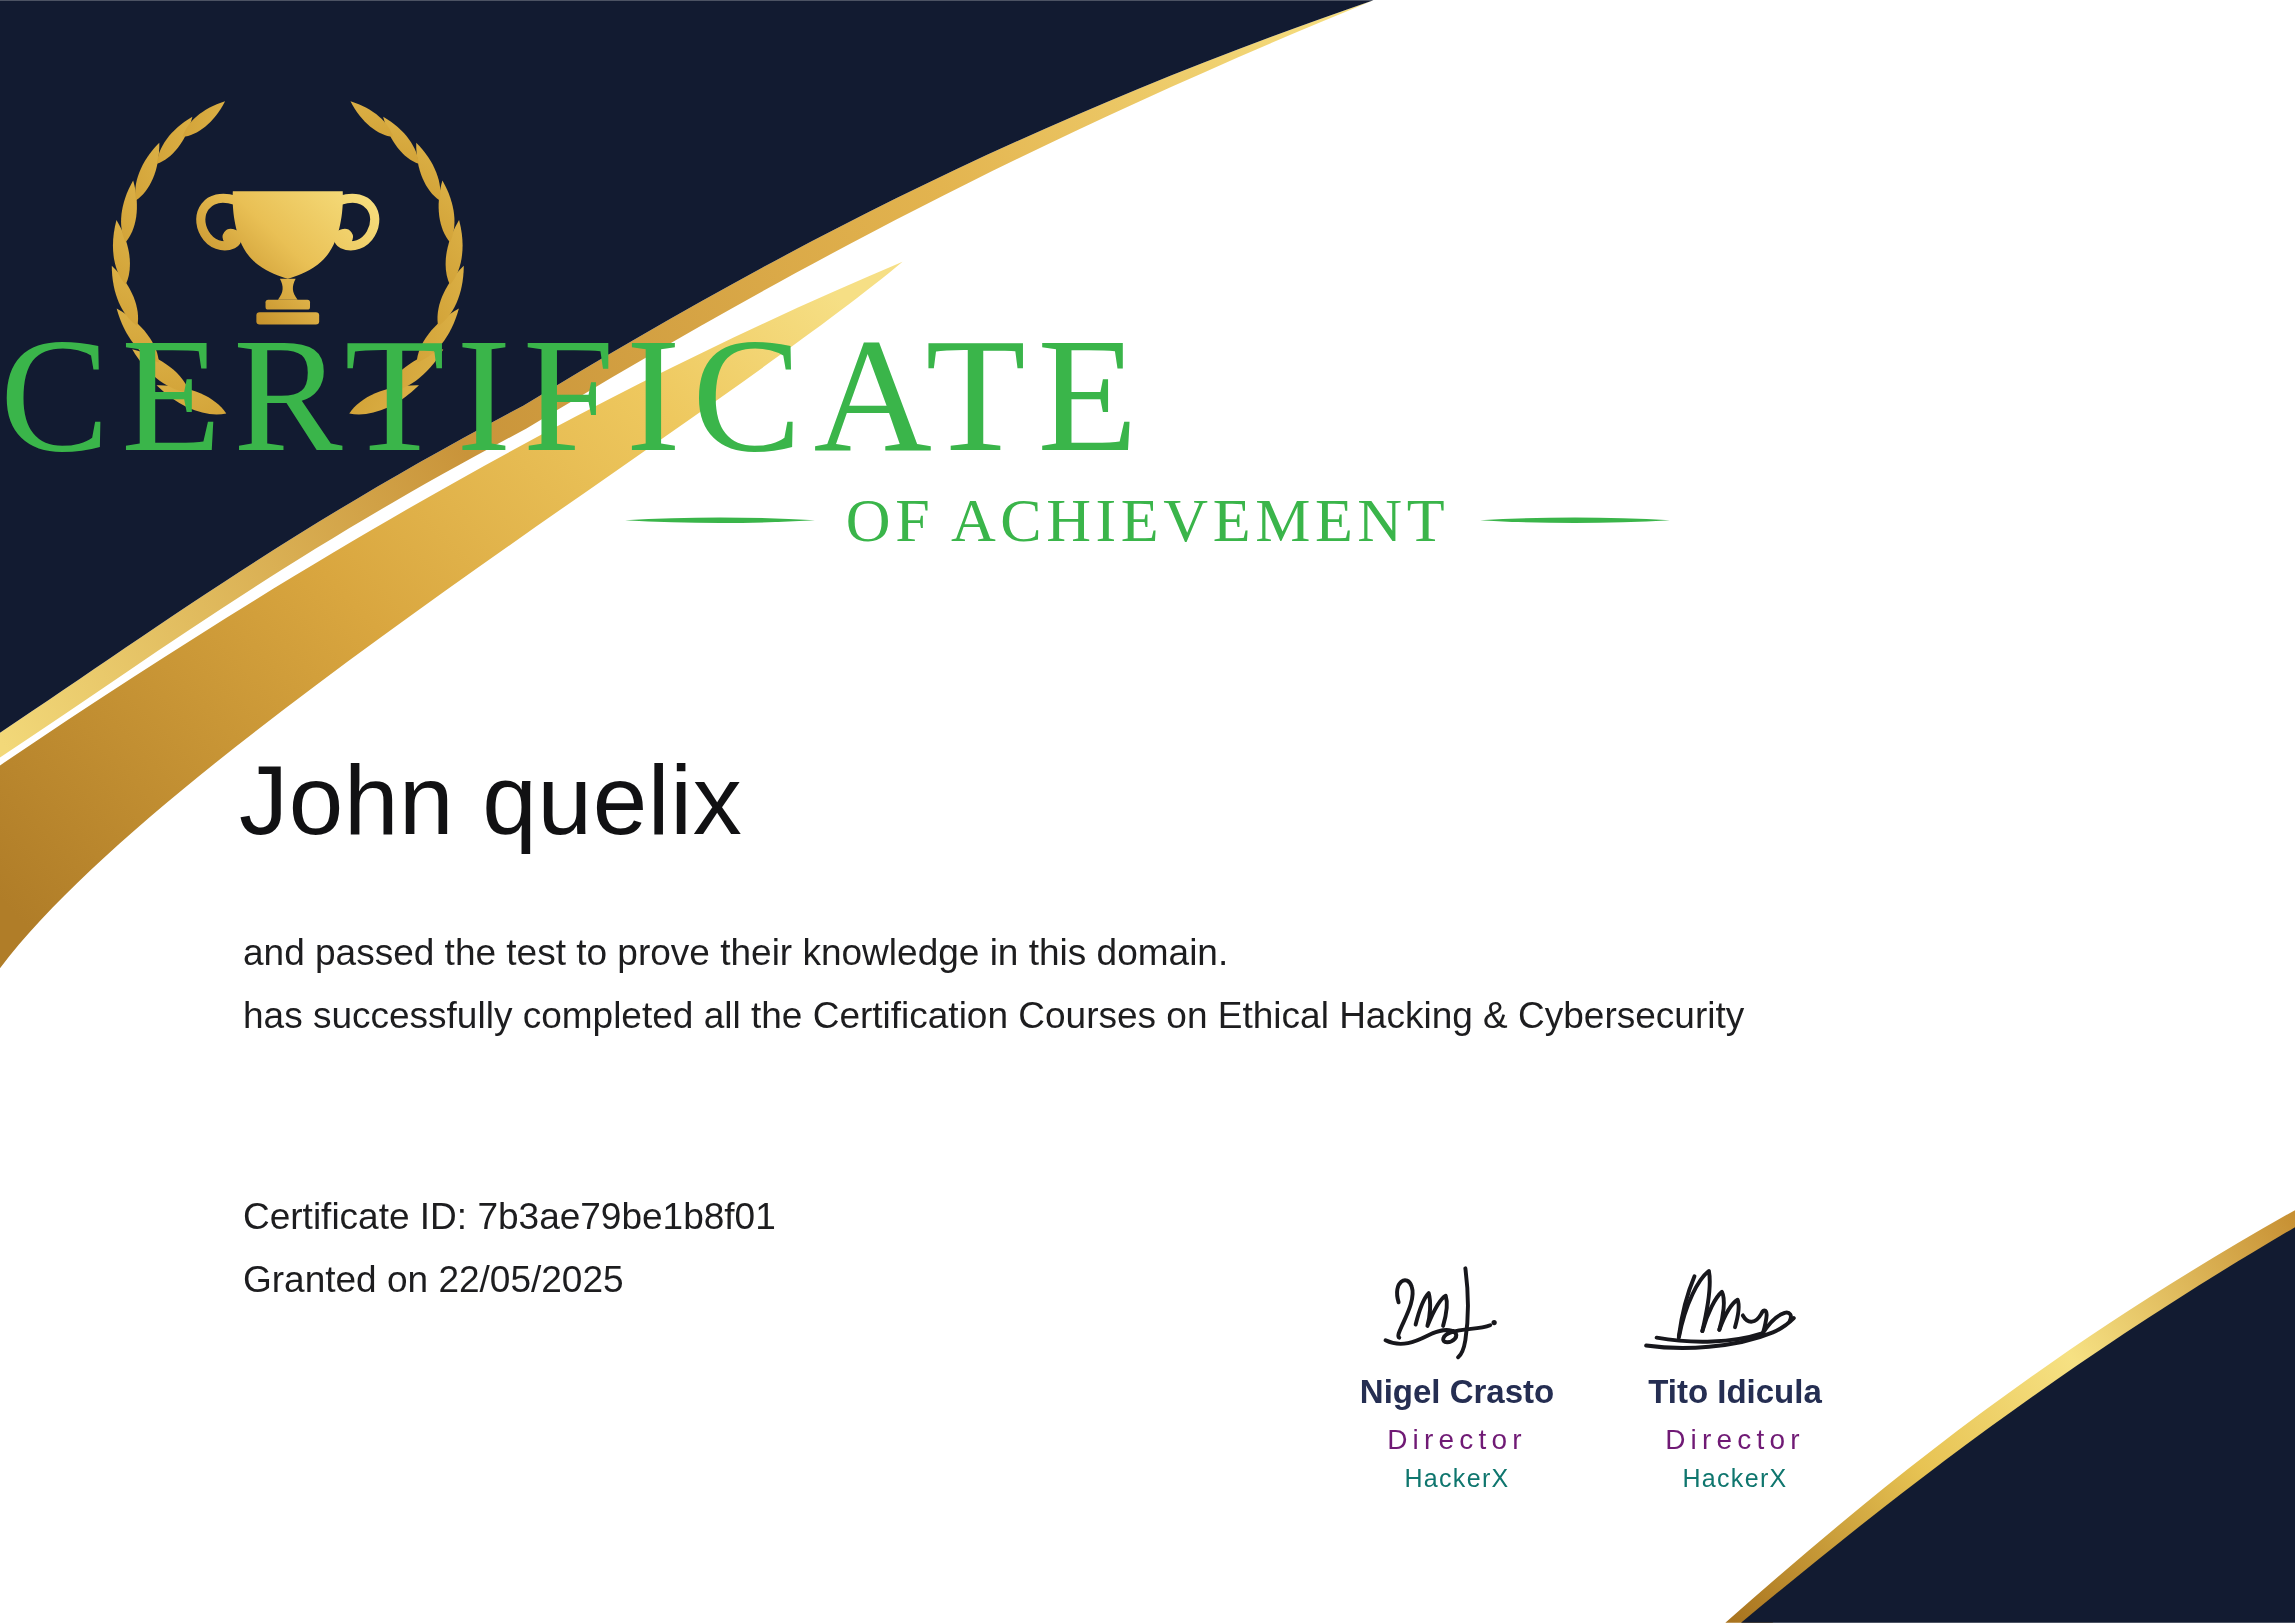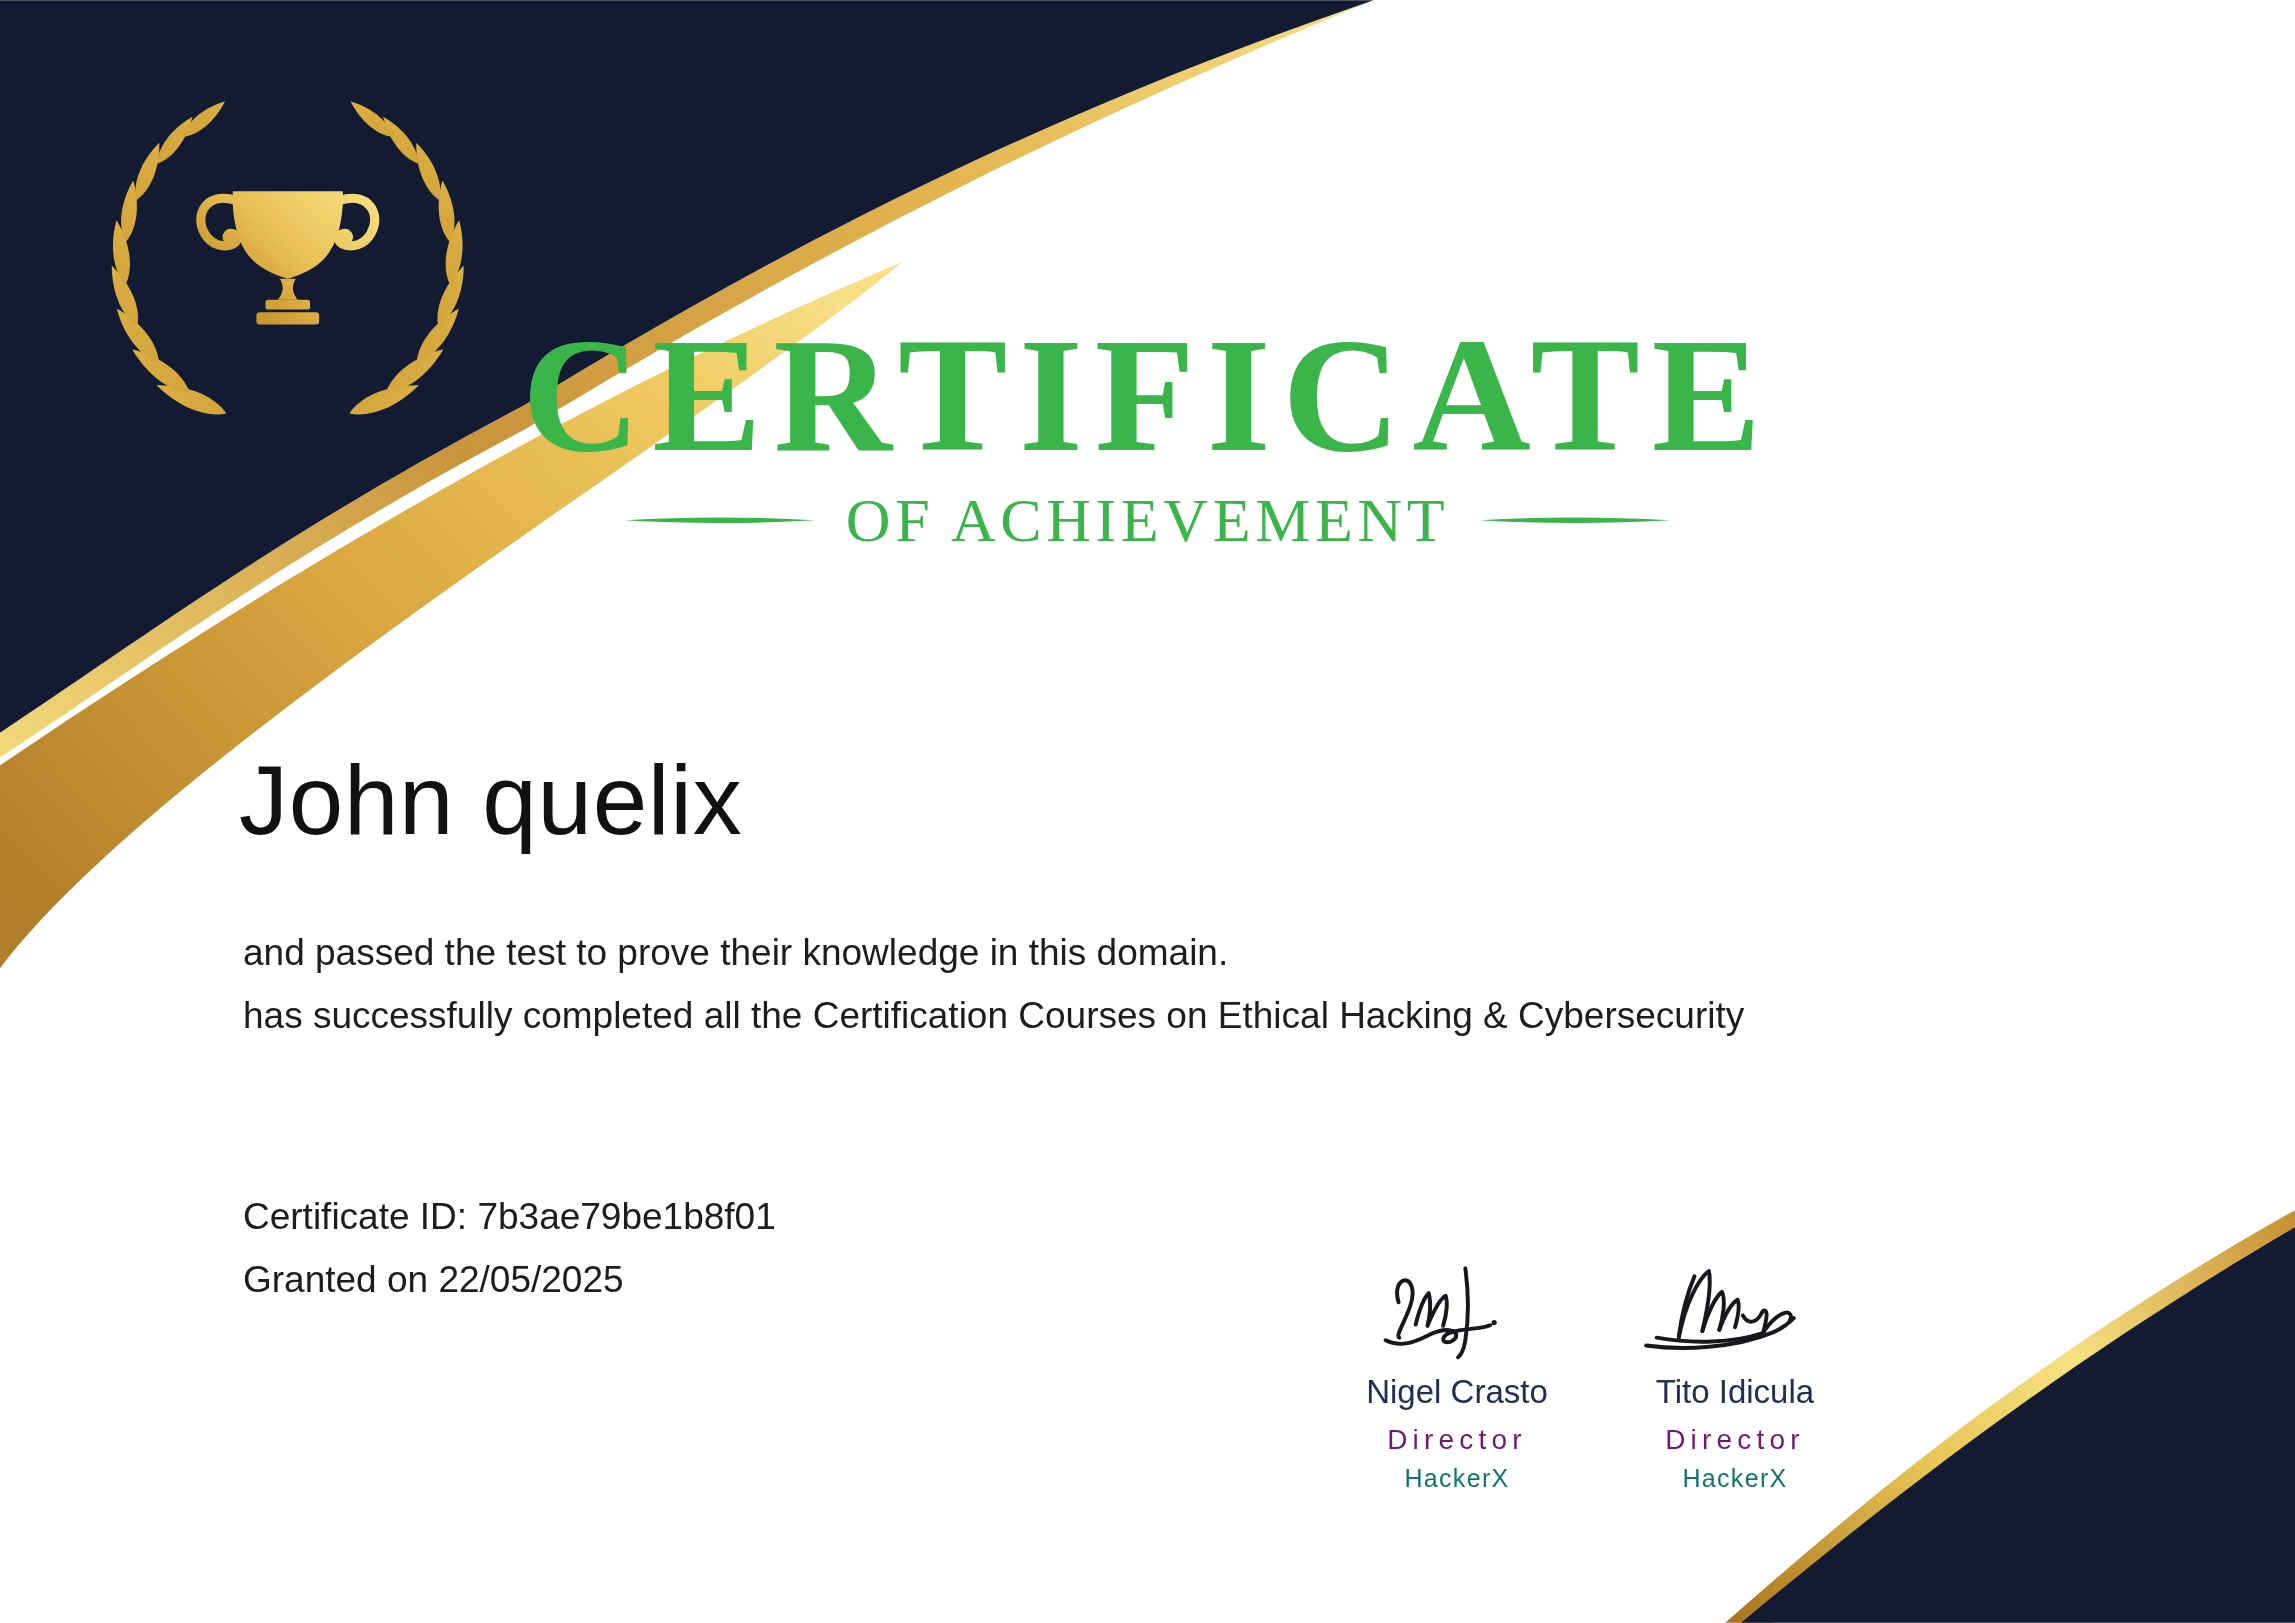--- a/index.html
+++ b/index.html
@@ -7,23 +7,22 @@
     position:relative;
     width:2295px;height:1623px;
     background:#ffffff;
     overflow:hidden;
     font-family:"Liberation Sans", sans-serif;
   }
   svg.decor{position:absolute;left:0;top:0;width:2295px;height:1623px;display:block;}
 
   .title{
     position:absolute;left:0;right:0;top:313px;
-    text-align:center;
     font-family:"Liberation Serif", serif;
-    font-weight:700;
+    font-weight:400;
     font-size:164px;
     letter-spacing:11.8px;
     line-height:1;
     color:#3ab54a;
     white-space:nowrap;
   }
   .subtitle-row{
     position:absolute;left:0;right:0;top:489px;
     display:flex;align-items:center;justify-content:center;
     gap:31px;
@@ -59,21 +58,21 @@
   }
 
   .sig-col{
     position:absolute;top:1259px;width:222px;
     text-align:center;
   }
   .sig-col.col-1{left:1346px;}
   .sig-col.col-2{left:1624px;}
   .sig-image{display:block;margin:0 auto 9.2px auto;}
   .sig-name{
-    font-size:33px;font-weight:400;color:#252e52;line-height:1.15;
+    font-size:33px;font-weight:700;color:#252e52;line-height:1.15;
   }
   .sig-role{
     margin-top:13px;
     font-size:28px;font-weight:400;color:#701a75;letter-spacing:5.2px;
   }
   .sig-org{
     margin-top:7.9px;
     font-size:25px;font-weight:400;color:#0f766e;letter-spacing:1.3px;
   }
 </style>

